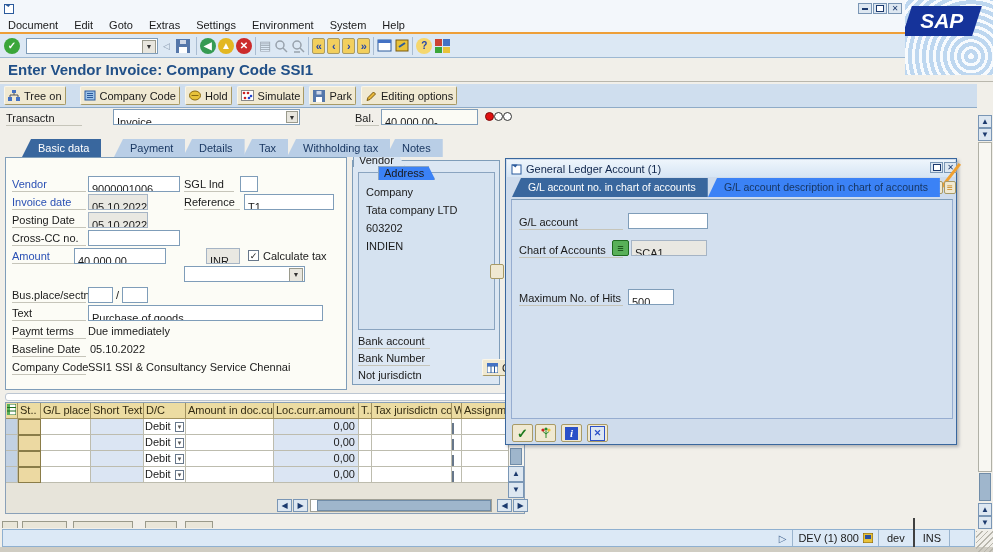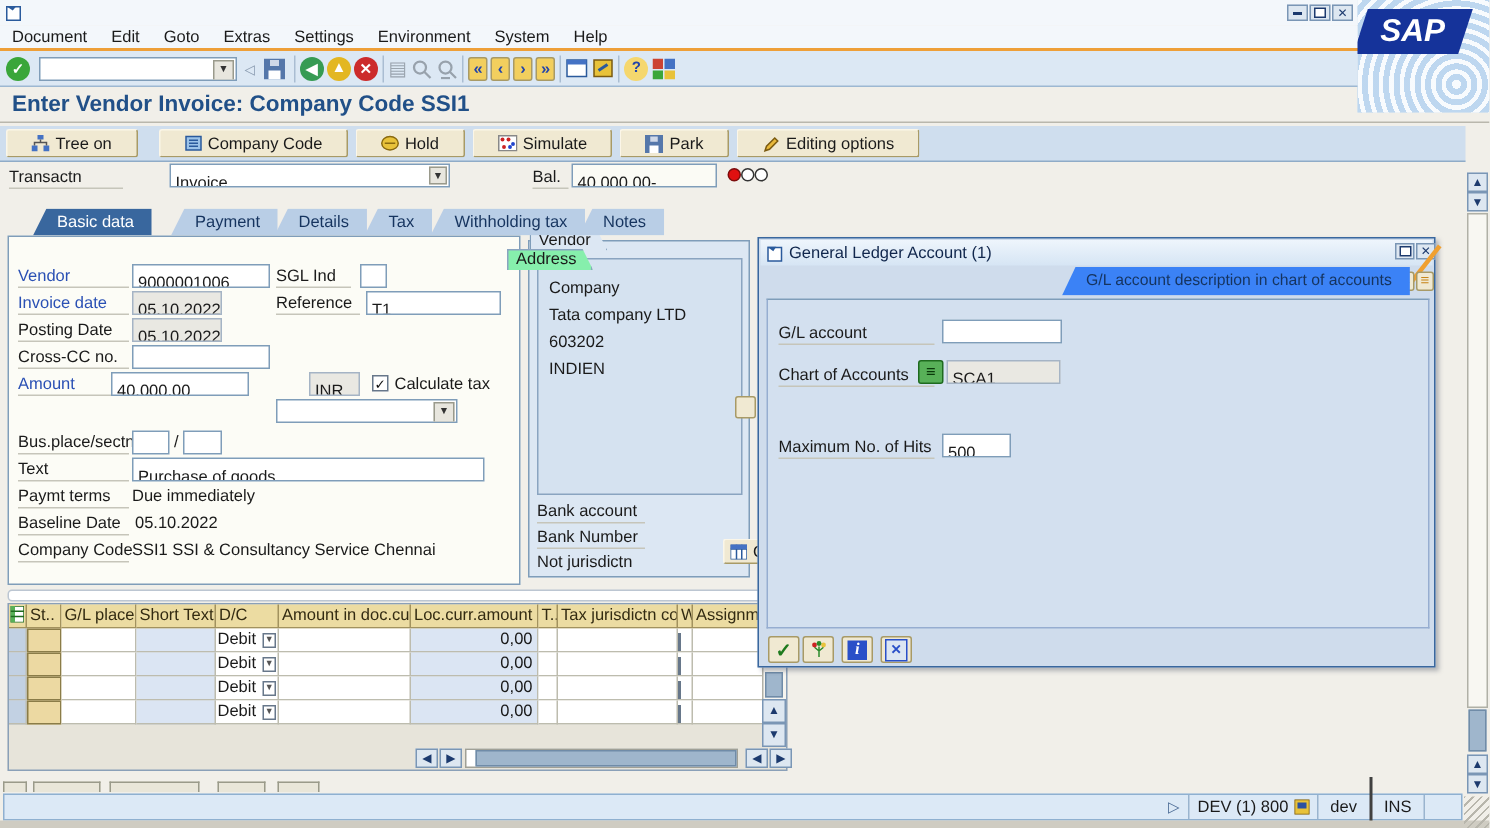--- a/index.html
+++ b/index.html
@@ -7,21 +7,21 @@
        font-family:"Liberation Sans",sans-serif;font-size:11px;color:#1a1a1a;
        background:#f1efe9}
   .abs{position:absolute;box-sizing:border-box}
   .inp{background:#fff;border:1px solid #7f9db9;height:16px;line-height:14px;
        padding:5px 3px;box-sizing:border-box;font-size:11px;overflow:hidden;white-space:nowrap}
   .disp{background:#e9e8e2;border:1px solid #a5b4c5}
   .lbl{height:14px;line-height:13px;border-bottom:1px solid #c6c5ba;white-space:nowrap}
   .plain{white-space:nowrap}
   .blue{color:#2a50b4}
   .btn{background:#f0e9d2;border:1px solid #a89a66;border-top-color:#fbf6e8;border-left-color:#fbf6e8;
-       border-radius:2px;display:inline-flex;align-items:center;gap:4px;padding:0 16px;height:19px;
+       border-radius:2px;display:inline-flex;align-items:center;gap:4px;padding:0 3px;height:19px;
        font-size:11px;white-space:nowrap;cursor:default;box-sizing:border-box}
   .ibtn{background:#f0e9d2;border:1px solid #a89a66;border-radius:2px;display:inline-flex;
         align-items:center;justify-content:center;box-sizing:border-box;cursor:default}
   .sb{background:#dde7f1;border:1px solid #7a96b5;color:#1c3a6e;font-size:8px;line-height:8px;
       display:flex;align-items:center;justify-content:center;box-sizing:border-box;cursor:default}
   .circ{width:16px;height:16px;border-radius:50%;display:inline-flex;align-items:center;
         justify-content:center;color:#fff;font-size:10px;font-weight:bold}
   .sep{width:1px;height:18px;background:#aabdd2;margin:0 3px}
   .tab{position:absolute;height:18px;line-height:18px;padding:0 12px 0 16px;
        clip-path:polygon(9px 0,100% 0,100% 100%,0 100%);background:#b9cee6;color:#16345f;
@@ -266,21 +266,21 @@
 
 <span class="abs lbl" style="left:12px;top:343px;width:74px">Baseline Date</span>
 <span class="abs plain" style="left:90px;top:343px">05.10.2022</span>
 
 <span class="abs lbl" style="left:12px;top:361px;width:74px">Company Code</span>
 <span class="abs plain" style="left:88px;top:361px">SSI1 SSI &amp; Consultancy Service Chennai</span>
 
 <div class="abs" style="left:352px;top:160px;width:148px;height:225px;background:#dce7f3;border:1px solid #7f9db9"></div>
 <span class="gtitle" style="left:353px;top:153px;background:#dce7f3;border:1px solid #7f9db9;border-bottom:none">Vendor</span>
 <div class="abs" style="left:358px;top:172px;width:137px;height:158px;background:#d5e2f0;border:1px solid #8aa4c0"></div>
-<span class="gtitle" style="left:338px;top:166px;background:#86efac;border:1px solid #8aa4c0;border-bottom:none">Address</span>
+<span class="gtitle" style="left:378px;top:166px;background:#3b82f6;border:1px solid #8aa4c0;border-bottom:none">Address</span>
 <span class="abs plain" style="left:366px;top:186px">Company</span>
 <span class="abs plain" style="left:366px;top:204px">Tata company LTD</span>
 <span class="abs plain" style="left:366px;top:222px">603202</span>
 <span class="abs plain" style="left:366px;top:240px">INDIEN</span>
 <span class="abs ibtn" style="left:490px;top:264px;width:14px;height:15px"></span>
 <span class="abs lbl" style="left:358px;top:335px;width:72px">Bank account</span>
 <span class="abs lbl" style="left:358px;top:352px;width:72px">Bank Number</span>
 <span class="abs plain" style="left:358px;top:369px">Not jurisdictn</span>
 <span class="abs btn" style="left:482px;top:359px;height:17px;padding:0 4px">
   <span>
@@ -303,20 +303,21 @@
         </svg>
     </span>
     <span style="color:#10264c">General Ledger Account (1)</span>
   </div>
   <span class="abs sb" style="left:424px;top:3px;width:13px;height:11px">
       <span style="width:6px;height:5px;border:1px solid #1c3a6e;background:#fff"></span>
     </span>
   <span class="abs sb" style="left:438px;top:3px;width:13px;height:11px;font-size:8px">✕</span>
   <div class="abs" style="left:428px;top:16px;width:32px;height:3px;background:#f0a030;transform:rotate(-52deg)"></div>
 
+  <span class="tab active" style="left:6px;top:19px;height:19px;line-height:19px;font-size:10.5px;z-index:2">G/L account no. in chart of accounts</span>
   <span class="tab" style="left:202px;top:19px;height:19px;line-height:19px;font-size:10.5px;z-index:1;background:#3b82f6">G/L account description in chart of accounts</span>
   <span class="abs" style="left:400px;top:21px;width:4px;height:16px;background:#b9cee6;transform:skewX(-15deg)"></span>
   <span class="abs" style="left:406px;top:21px;width:4px;height:16px;background:#8fb0d4;transform:skewX(-15deg)"></span>
   <span class="abs ibtn" style="left:412px;top:22px;width:12px;height:13px;color:#2a50a0;font-size:7px">◀</span>
   <span class="abs ibtn" style="left:425px;top:22px;width:12px;height:13px;color:#2a50a0;font-size:7px">▶</span>
   <span class="abs ibtn" style="left:438px;top:22px;width:12px;height:13px;color:#c8861a;font-weight:bold;font-size:10px">≡</span>
 
   <div class="abs" style="left:5px;top:40px;width:442px;height:220px;background:#d3e0ef;border:1px solid #96add0;border-top-color:#7f9db9"></div>
 
   <span class="abs lbl" style="left:13px;top:57px;width:104px">G/L account</span>

